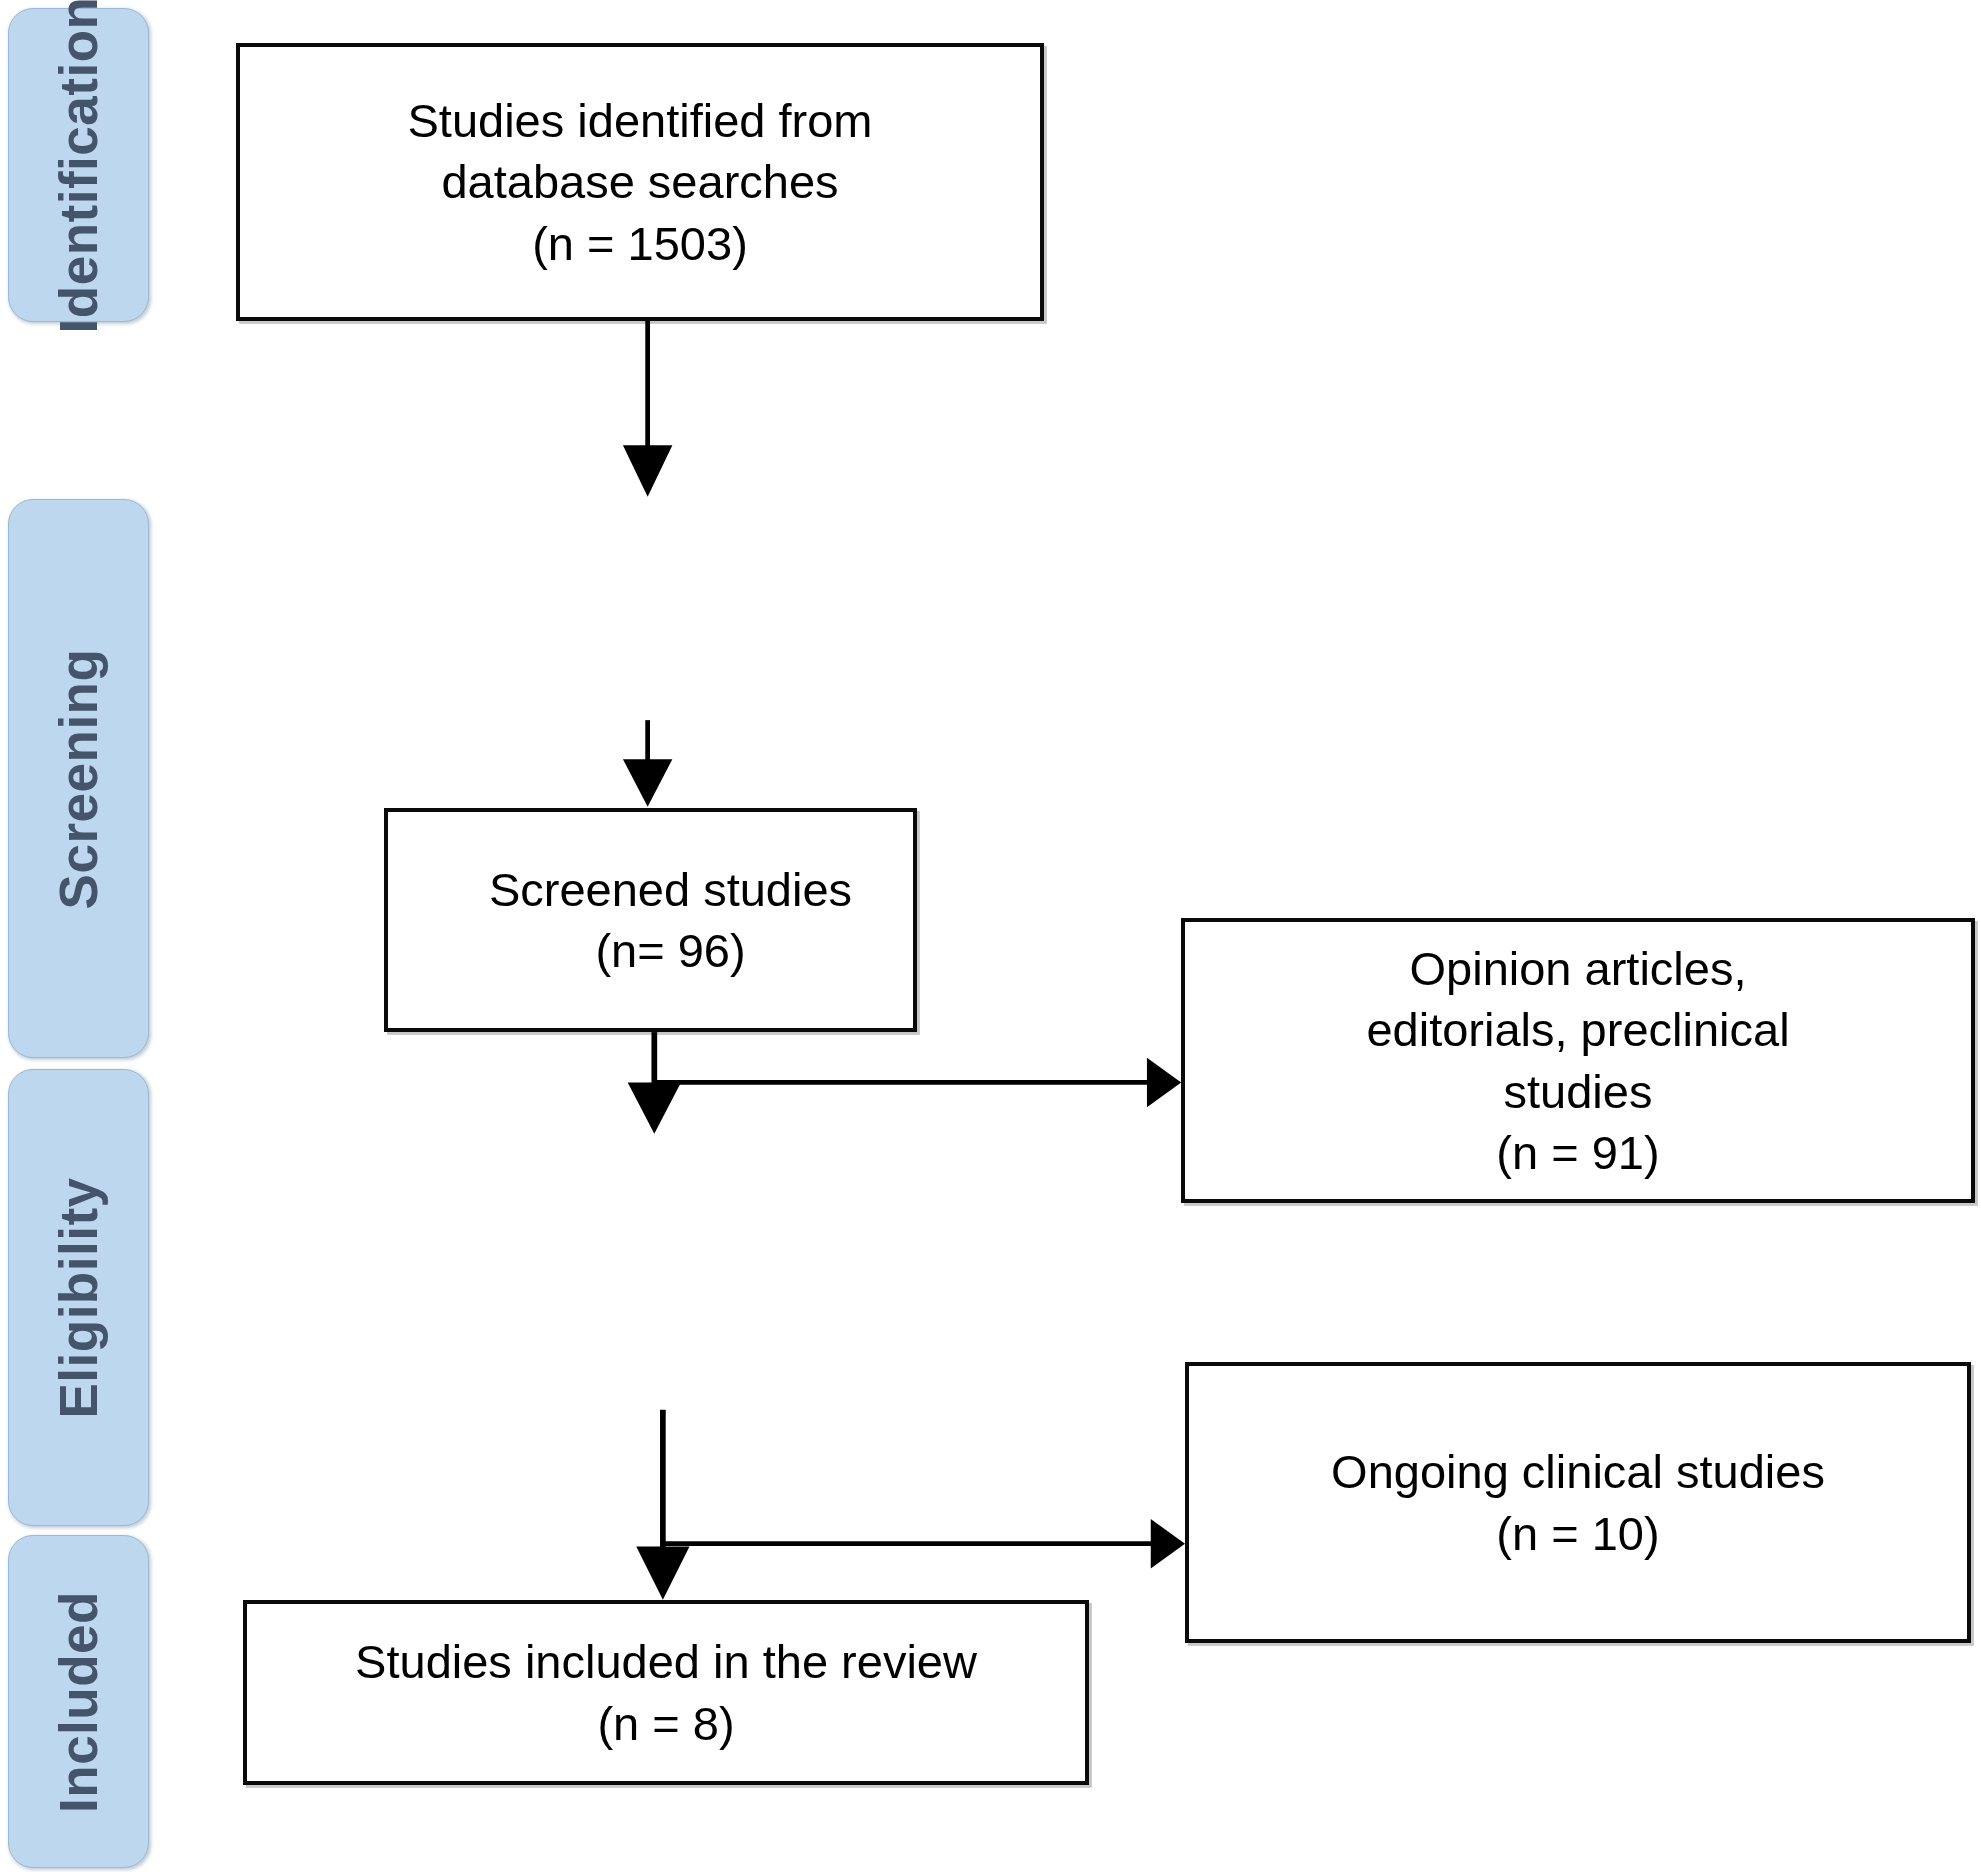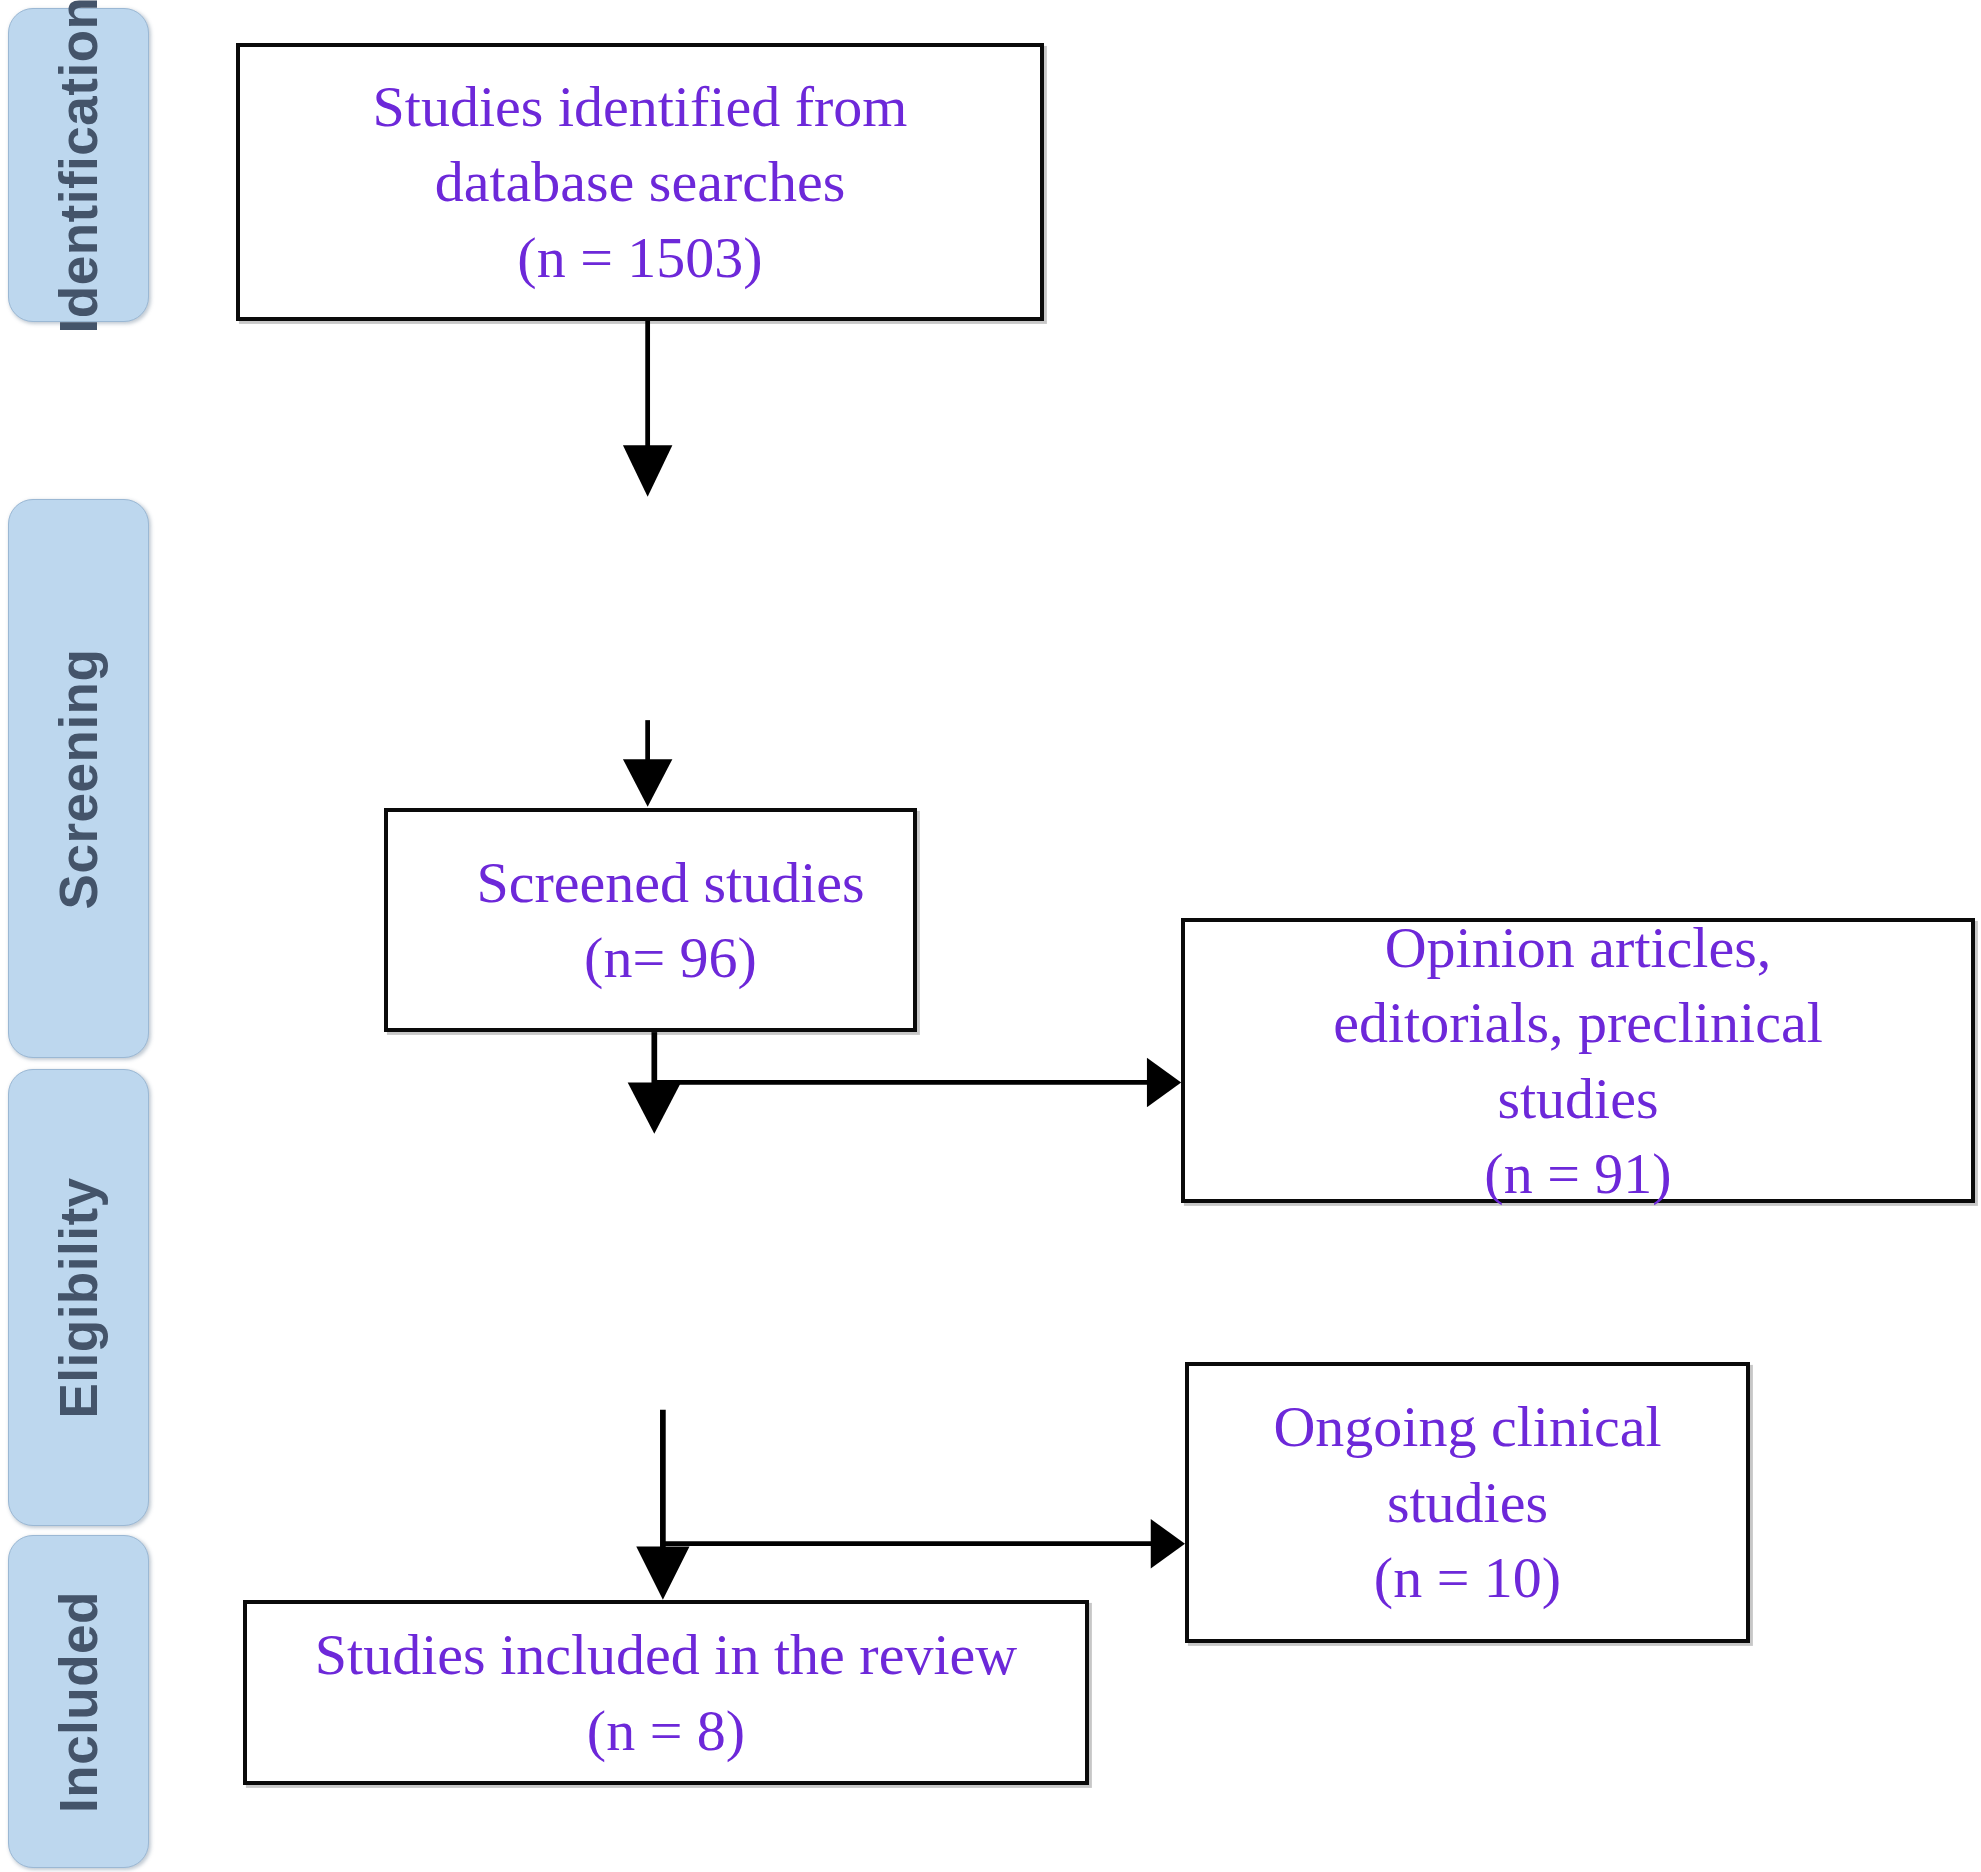--- a/index.html
+++ b/index.html
@@ -45,26 +45,26 @@
     box-sizing: border-box;
     background: #ffffff;
     border: 4.8px solid #0a0a0a;
     display: flex;
     align-items: center;
     justify-content: center;
     text-align: center;
     box-shadow: 2.9px 2.9px 0px rgba(0,0,0,0.22);
   }
   .flow-text {
-    font-size: 58px;
+    font-size: 47px;
     line-height: 1.30;
-    color: #6d28d9;
+    color: #000000;
     padding: 0 13.3px;
     white-space: pre-line;
-    font-family: Liberation Serif, serif;
+    font-family: Liberation Sans, sans-serif;
   }
 
   
   #connectors {
     position: absolute;
     left: 0;
     top: 0;
     width: 1981px;
     height: 1873px;
     pointer-events: none;
@@ -140,21 +140,21 @@
   </div>
 
   <div class="flow-box" style="left:1181px; top:918px; width:794px; height:285px;">
     <div class="flow-text">Opinion articles,
 editorials, preclinical
 studies
 (n = 91)</div>
   </div>
 
 
-  <div class="flow-box" style="left:1185px; top:1362px; width:565px; height:281px;">
+  <div class="flow-box" style="left:1185px; top:1362px; width:786px; height:281px;">
     <div class="flow-text">Ongoing clinical studies
 (n = 10)</div>
   </div>
 
   <div class="flow-box" style="left:243px; top:1600px; width:846px; height:185px;">
     <div class="flow-text">Studies included in the review
 (n = 8)</div>
   </div>
 
 </div>

